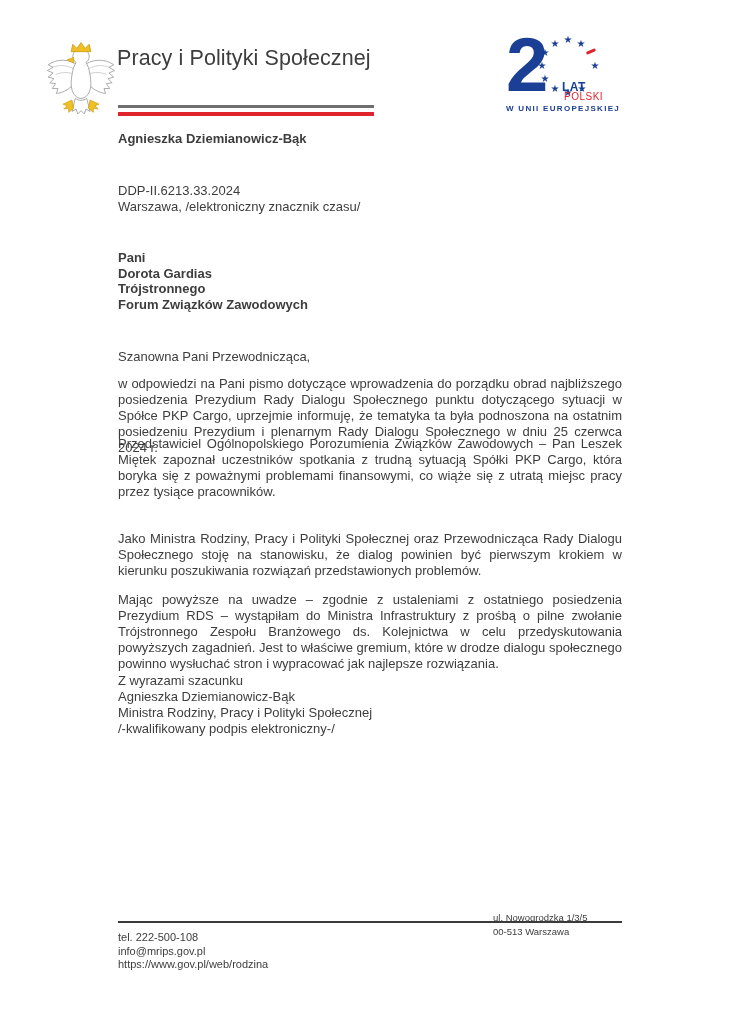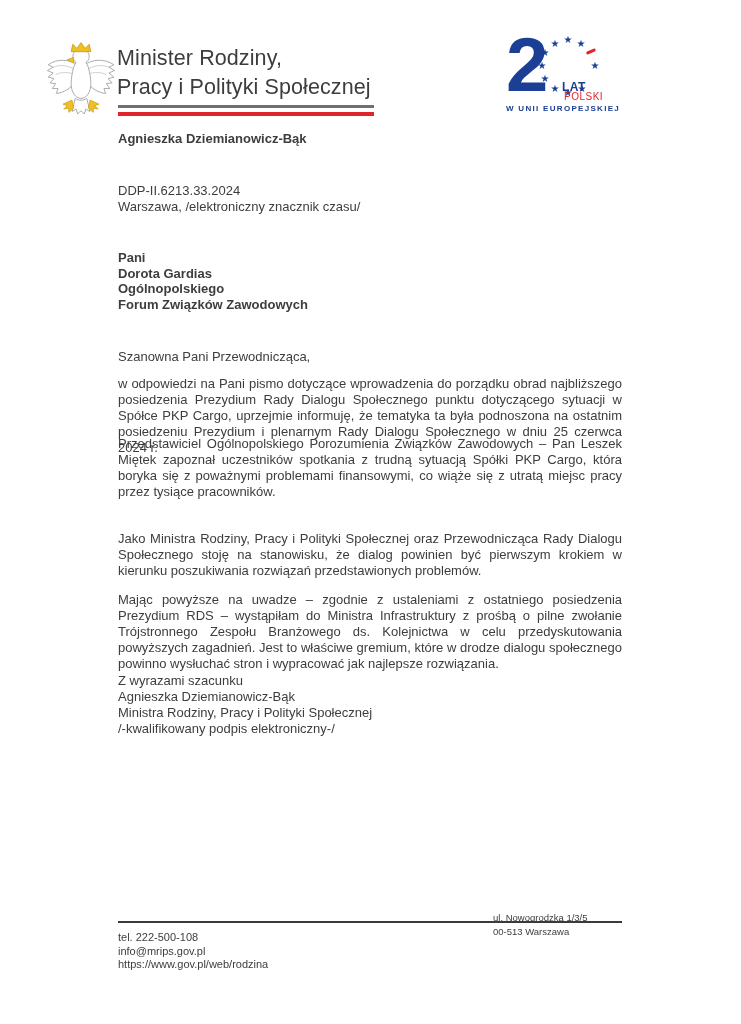--- a/index.html
+++ b/index.html
@@ -70,21 +70,20 @@
       </g>
       <path d="M34 72 l-11 5 5 2 -4 4 6 -1 0 5 6 -5 z" fill="var(--eagle-gold,#f0c022)" stroke="#c79a10" stroke-width="0.8"></path>
       <path d="M56 72 l11 5 -5 2 4 4 -6 -1 0 5 -6 -5 z" fill="var(--eagle-gold,#f0c022)" stroke="#c79a10" stroke-width="0.8"></path>
       <path d="M45 10 c-6 0 -10 4 -10 9 c0 3 1.5 5.5 4 7 l-3 6 c-2 8 -3 14 -3 20 c0 10 5 18 12 18 s12 -8 12 -18 c0 -6 -1 -12 -3 -20 l-3 -6 c2.5 -1.5 4 -4 4 -7 c0 -5 -4 -9 -10 -9 z" fill="#ffffff" stroke="#9a9a9a" stroke-width="1"></path>
       <path d="M36 20 l-8 3 8 4 z" fill="var(--eagle-gold,#f0c022)" stroke="#c79a10" stroke-width="0.8"></path>
       <path d="M33 13 L35 4 L40 9 L45 2 L50 9 L55 4 L57 13 Z" fill="var(--eagle-gold,#f0c022)" stroke="#c79a10" stroke-width="1"></path>
     </svg>
   </div>
 
   <div class="ministry-title">
-    <div>Minister Rodziny,</div>
     <div>Pracy i Polityki Społecznej</div>
   </div>
   <div class="rule-gray"></div>
   <div class="rule-red"></div>
   <div class="minister-name">Agnieszka Dziemianowicz-Bąk</div>
 
   <div class="anniv">
     <span class="digit2">2</span>
     <span class="star" style="left:62px;top:4px">★</span>
     <span class="star" style="left:49px;top:8px">★</span>
@@ -103,21 +102,21 @@
   </div>
 
   <div class="ref">
     <div>DDP-II.6213.33.2024</div>
     <div>Warszawa, /elektroniczny znacznik czasu/</div>
   </div>
 
   <div class="recipient">
     <div>Pani</div>
     <div>Dorota Gardias</div>
-    <div>Ogólnopolskiego</div>
+    <div>Trójstronnego</div>
     <div>Forum Związków Zawodowych</div>
   </div>
 
   <div class="salutation">Szanowna Pani Przewodnicząca,</div>
   <p class="para p1">w odpowiedzi na Pani pismo dotyczące wprowadzenia do porządku obrad najbliższego posiedzenia Prezydium Rady Dialogu Społecznego punktu dotyczącego sytuacji w Spółce PKP Cargo, uprzejmie informuję, że tematyka ta była podnoszona na ostatnim posiedzeniu Prezydium i plenarnym Rady Dialogu Społecznego w dniu 25 czerwca 2024 r.</p>
   <p class="para p2">Przedstawiciel Ogólnopolskiego Porozumienia Związków Zawodowych – Pan Leszek Miętek zapoznał uczestników spotkania z trudną sytuacją Spółki PKP Cargo, która boryka się z poważnymi problemami finansowymi, co wiąże się z utratą miejsc pracy przez tysiące pracowników.</p>
   <p class="para p3">Jako Ministra Rodziny, Pracy i Polityki Społecznej oraz Przewodnicząca Rady Dialogu Społecznego stoję na stanowisku, że dialog powinien być pierwszym krokiem w kierunku poszukiwania rozwiązań przedstawionych problemów.</p>
   <p class="para p4">Mając powyższe na uwadze – zgodnie z ustaleniami z ostatniego posiedzenia Prezydium RDS – wystąpiłam do Ministra Infrastruktury z prośbą o pilne zwołanie Trójstronnego Zespołu Branżowego ds. Kolejnictwa w celu przedyskutowania powyższych zagadnień. Jest to właściwe gremium, które w drodze dialogu społecznego powinno wysłuchać stron i wypracować jak najlepsze rozwiązania.</p>
 
   <div class="closing">

